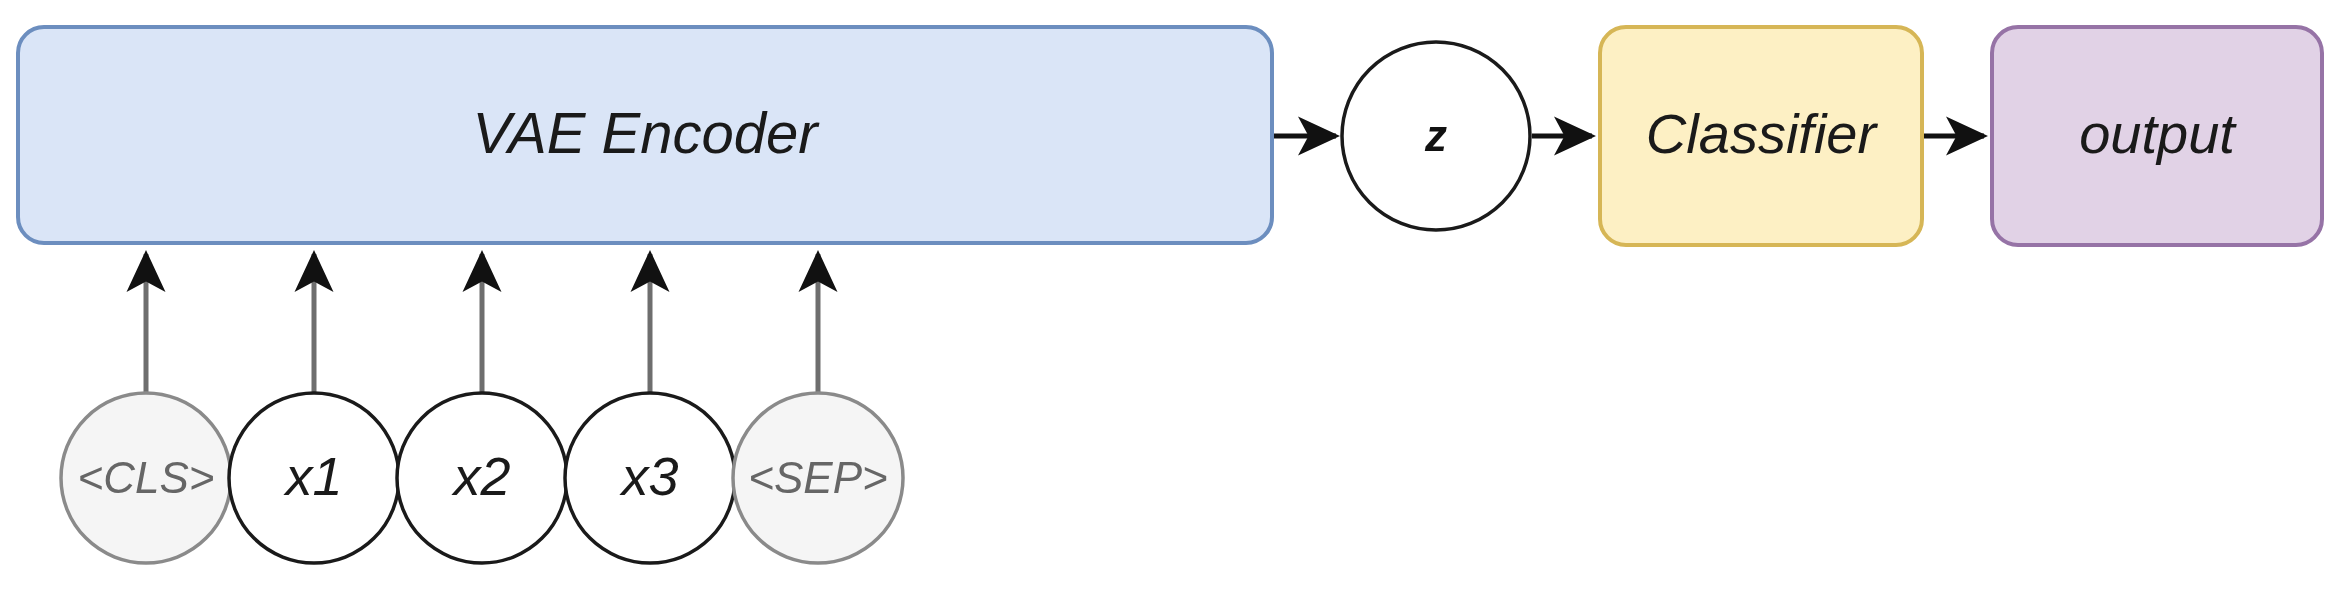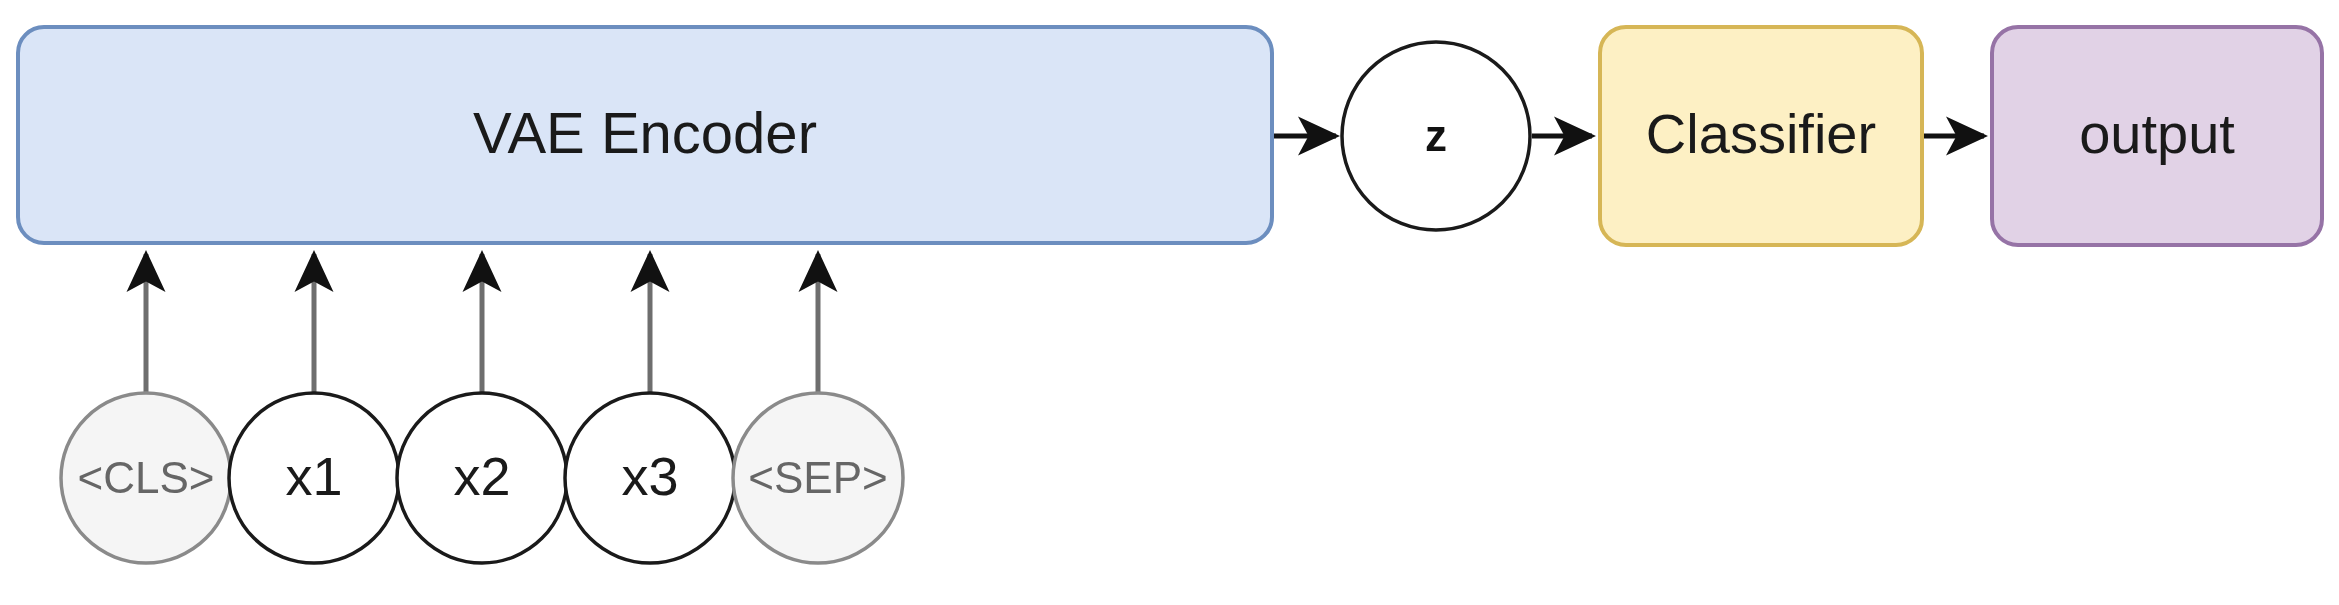--- a/index.html
+++ b/index.html
@@ -11,20 +11,21 @@
     width: 2339px;
     height: 605px;
     font-family: "Liberation Sans", sans-serif;
     overflow: hidden;
   }
   #diagram-root {
     position: relative;
     width: 2339px;
     height: 605px;
     background: #ffffff;
+    font-style: italic;
   }
   svg#diagram-svg {
     display: block;
     width: 2339px;
     height: 605px;
   }
   .node-label {
     font-family: "Liberation Sans", sans-serif;
     fill: #1a1a1a;
     text-anchor: middle;

